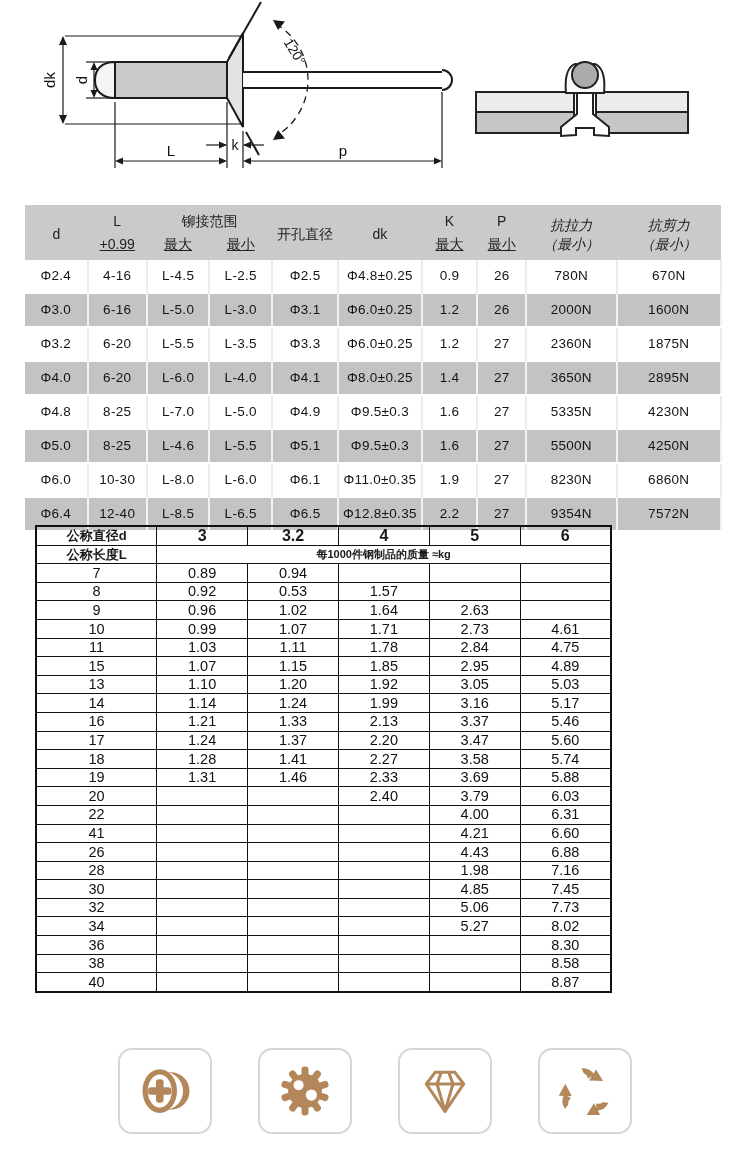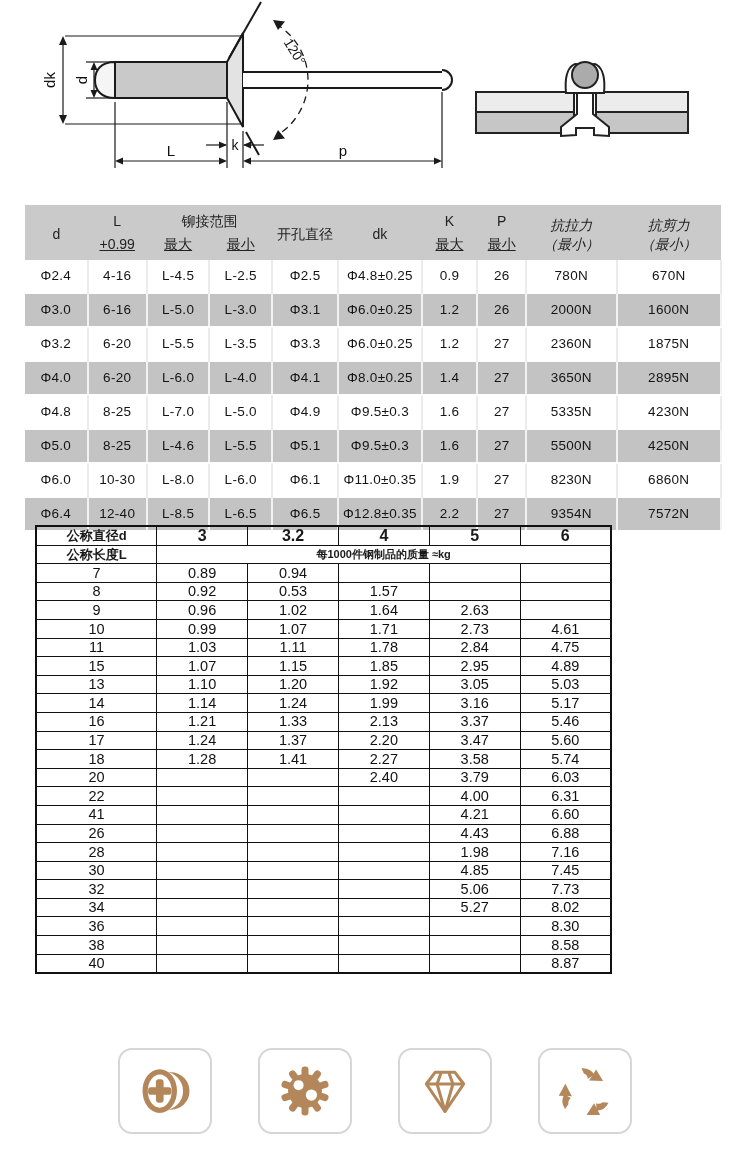--- a/index.html
+++ b/index.html
@@ -357,20 +357,28 @@
           <td>3.47</td>
           <td>5.60</td>
         </tr>
         <tr>
           <td>18</td>
           <td>1.28</td>
           <td>1.41</td>
           <td>2.27</td>
           <td>3.58</td>
           <td>5.74</td>
+        </tr>
+        <tr>
+          <td>19</td>
+          <td>1.31</td>
+          <td>1.46</td>
+          <td>2.33</td>
+          <td>3.69</td>
+          <td>5.88</td>
         </tr>
         <tr>
           <td>20</td>
           <td></td>
           <td></td>
           <td>2.40</td>
           <td>3.79</td>
           <td>6.03</td>
         </tr>
         <tr>

